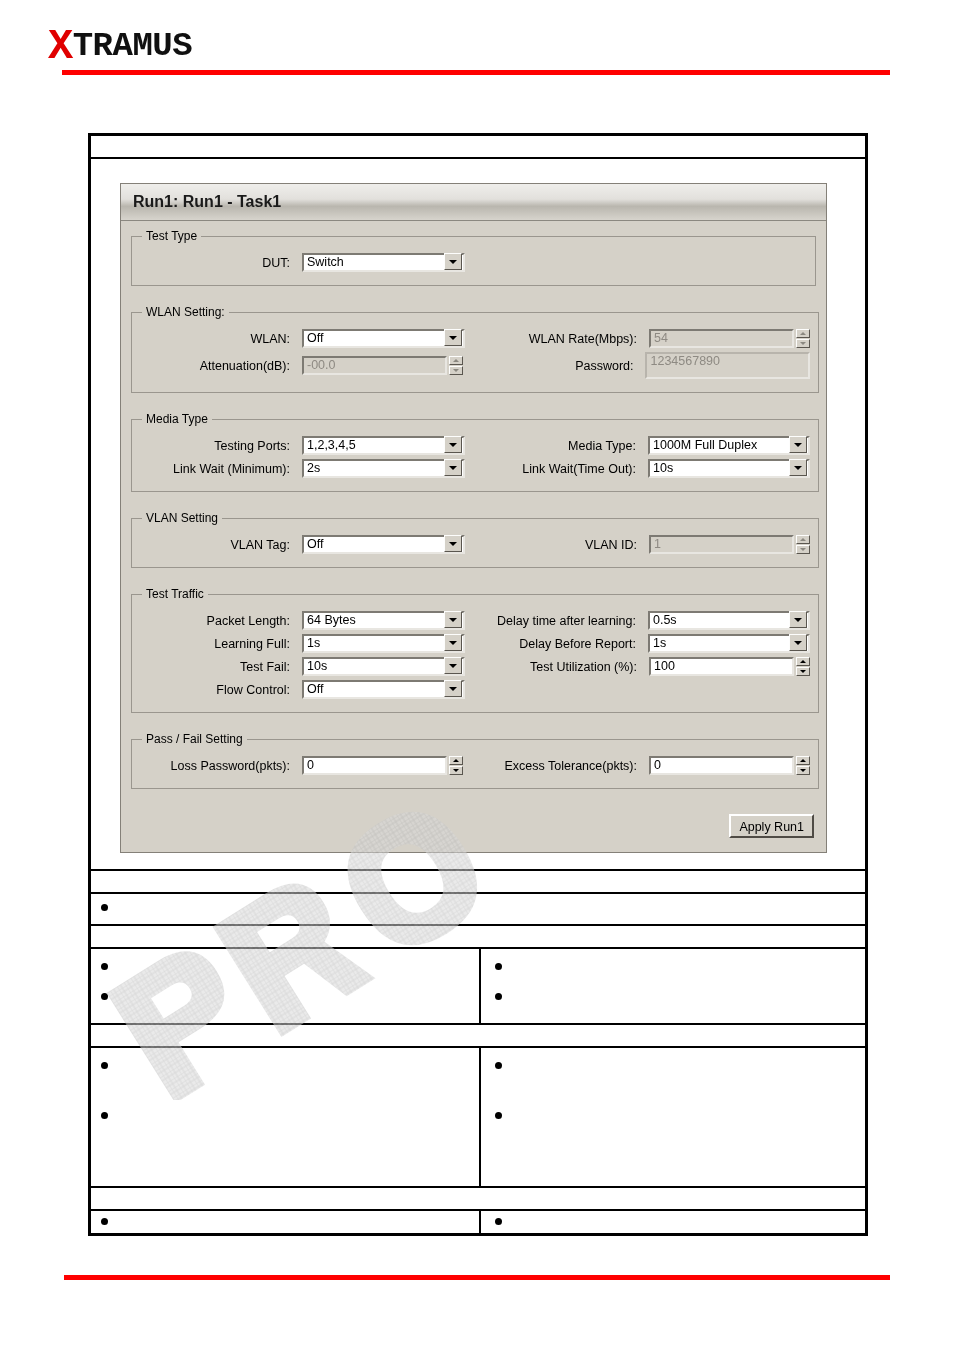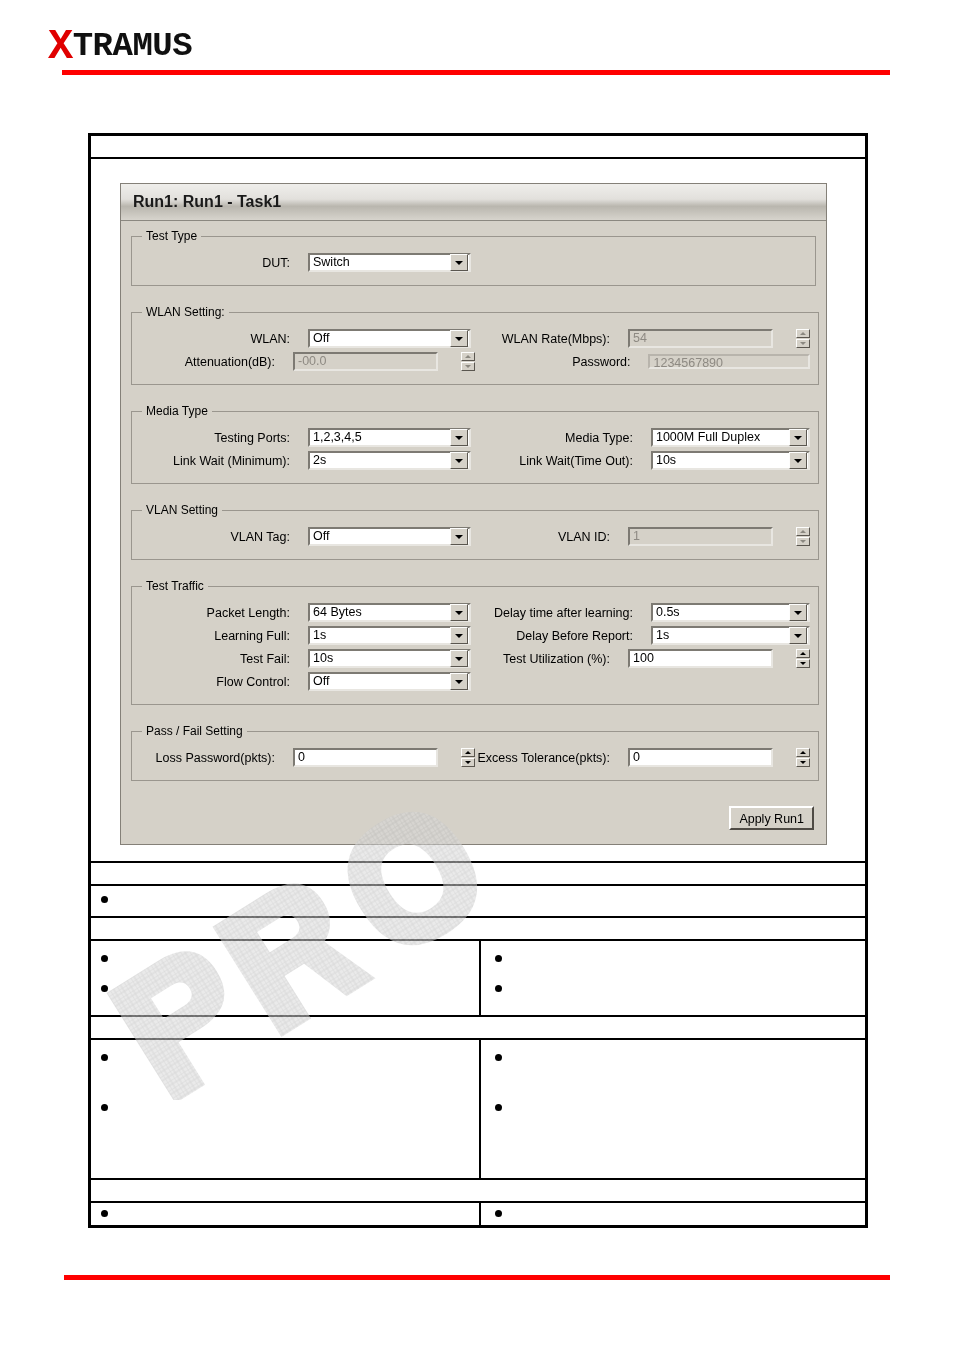--- a/index.html
+++ b/index.html
@@ -54,65 +54,65 @@
     margin:0 0 19px 0;padding:6px 8px 9px 8px;background:transparent;position:relative;
   }
   fieldset.grp > legend{
     font-size:12px;padding:0 4px;margin-left:2px;color:#000;
   }
 
   .row{display:flex;align-items:center;margin:4px 0;}
   .cell{display:flex;align-items:center;}
   .cell.left{width:335px;}
   .cell.right{width:335px;}
-  .lbl{font-size:12.5px;text-align:right;padding-right:18px;color:#000;white-space:nowrap;}
+  .lbl{font-size:12.5px;text-align:right;padding-right:12px;color:#000;white-space:nowrap;}
   .lbl.w150{width:150px;}
   .lbl.w160{width:162px;}
 
   
   .combo{
     width:163px;height:19px;background:#fff;
     border:2px solid;border-color:#7d7a73 #e8e6e1 #e8e6e1 #7d7a73;
-    display:flex;align-items:center;box-sizing:border-box;position:relative;
+    display:flex;align-items:flex-end;box-sizing:border-box;position:relative;
   }
   .combo .val{flex:1;font-size:12.5px;padding-left:3px;line-height:15px;color:#000;
               white-space:nowrap;overflow:hidden;}
   .combo .arrow{
     width:16px;height:15px;margin-right:1px;background:#d5d1c8;
     border:1px solid;border-color:#fdfdfc #5a564f #5a564f #fdfdfc;
     display:flex;align-items:center;justify-content:center;flex:none;
   }
   .tri{width:0;height:0;border-left:4px solid transparent;border-right:4px solid transparent;border-top:4px solid #000;}
   .tri.up{border-top:none;border-bottom:4px solid #000;}
   .tri.sm{border-left-width:3px;border-right-width:3px;border-top-width:3px;}
   .tri.sm.up{border-bottom-width:3px;}
   .tri.dis{border-top-color:#8b8880;}
   .tri.dis.up{border-bottom-color:#8b8880;}
 
   
-  .spin{display:flex;align-items:stretch;gap:21px;}
+  .spin{display:flex;align-items:stretch;}
   .spin .fld{
     width:145px;height:19px;background:#fff;
     border:2px solid;border-color:#7d7a73 #e8e6e1 #e8e6e1 #7d7a73;
     font-size:12.5px;line-height:15px;padding-left:3px;box-sizing:border-box;color:#000;
     white-space:nowrap;overflow:hidden;
   }
   .spin .btns{display:flex;flex-direction:column;margin-left:2px;justify-content:space-between;}
   .spin .btn{
     width:14px;height:9px;background:#d5d1c8;
     border:1px solid;border-color:#fdfdfc #5a564f #5a564f #fdfdfc;
     display:flex;align-items:center;justify-content:center;box-sizing:border-box;
   }
   .spin .btn + .btn{margin-top:1px;}
 
   
   .dis .fld, .combo.dis{background:#d5d1c8;color:#8e8a83;}
   .dis .fld{color:#8e8a83;}
   .txtdis{
-    width:163px;height:15px;background:#d5d1c8;color:#8e8a83;
+    width:163px;height:27px;background:#d5d1c8;color:#8e8a83;
     border:2px solid;border-color:#b8b4ac #e8e6e1 #e8e6e1 #b8b4ac;
     font-size:12.5px;line-height:15px;padding-left:3px;box-sizing:border-box;
     white-space:nowrap;overflow:hidden;
   }
   .txtdis.pw{width:168px;}
 
   .apply-wrap{display:flex;justify-content:flex-end;padding:6px 2px 4px 0;}
   .btn-apply{
     min-width:84px;height:24px;line-height:22px;text-align:center;
     background:#d5d1c8;color:#000;font-size:12.5px;

